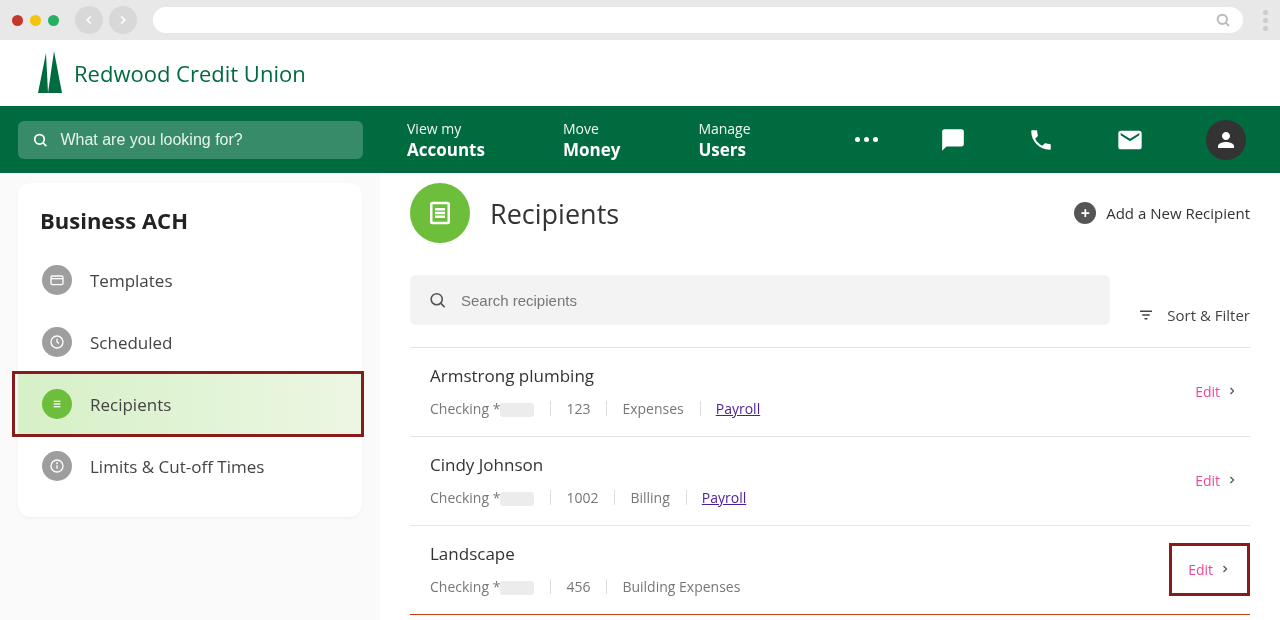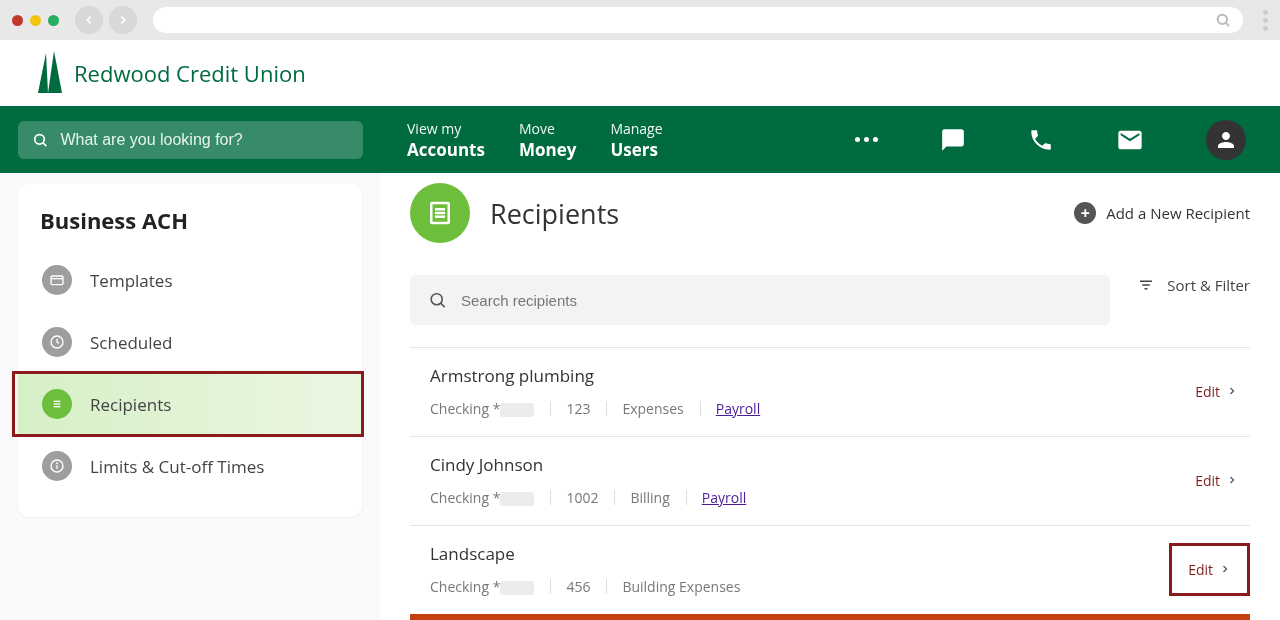--- a/index.html
+++ b/index.html
@@ -21,21 +21,21 @@
 
 .logo-bar { height: 66px; display: flex; align-items: center; padding-left: 36px; background: #fff; }
 .logo-tree { color: #006b3f; }
 .logo-text { color: #006b3f; font-size: 22px; margin-left: 8px; font-weight: 400;}
 
 
 .topnav { height: 67px; background: #006b3f; display: flex; align-items: center; }
 .search-pill { margin-left: 18px; width: 345px; height: 38px; background: rgba(255,255,255,0.22); border-radius: 6px; display: flex; align-items: center; padding: 0 14px; color: #fff; gap: 12px;}
 .search-pill input { background: transparent; border: none; outline: none; color: #fff; font-size: 16px; width: 100%; }
 .search-pill input::placeholder { color: #e6f3ec; }
-.nav-items { display: flex; gap: 34px; margin-left: 44px; color: #fff; }
+.nav-items { display: flex; gap: 78px; margin-left: 44px; color: #fff; }
 .nav-item .nav-top { font-size: 14px; opacity: 0.95; font-weight: 400;}
 .nav-item .nav-bottom { font-size: 17px; font-weight: 700; }
 .nav-icons { margin-left: auto; display: flex; align-items: center; gap: 62px; padding-right: 34px; color: #fff;}
 .more-dots { display: flex; gap: 4px; }
 .more-dots span { width: 5px; height: 5px; border-radius: 50%; background: #fff; }
 .avatar { width: 40px; height: 40px; border-radius: 50%; background: #333; display:flex; align-items:center; justify-content:center; color:#fff;}
 
 
 .main { display: flex; height: 529px; background: #fafafa; }
 .sidebar { width: 380px; padding: 10px 18px; }
@@ -48,37 +48,37 @@
 .highlight-red { position: relative; }
 .highlight-red::after { content:''; position:absolute; inset: -2px -2px -2px -6px; border: 3px solid #8b1a1a; pointer-events:none;}
 
 .content { flex: 1; padding: 10px 30px 0 30px; background:#fff; }
 .page-header { display: flex; align-items: center; height: 60px; }
 .page-icon { width: 60px; height: 60px; border-radius: 50%; background: #6dbf3b; display:flex; align-items:center; justify-content:center; color:#fff; margin-right: 20px;}
 .page-title { font-size: 27px; color: #333; font-weight: 400;}
 .add-btn { margin-left: auto; display: flex; align-items: center; gap: 10px; color: #333; font-size: 15px; cursor:pointer;}
 .add-circle { width: 22px; height: 22px; border-radius:50%; background:#555; color:#fff; display:flex; align-items:center; justify-content:center; font-size:16px; font-weight:700;}
 
-.toolbar { display:flex; align-items:flex-start; margin-top: 32px; gap: 26px;}
+.toolbar { display:flex; align-items:flex-end; margin-top: 32px; gap: 26px;}
 .search-recipients { flex: 0 0 700px; height: 50px; background: #f3f3f3; border-radius: 6px; display:flex; align-items:center; padding:0 18px; gap: 14px; color:#666;}
 .search-recipients input { border:none; background:transparent; outline:none; font-size:15px; width:100%; color:#444;}
 .search-recipients input::placeholder { color:#777; }
 .sort-filter { display:flex; align-items:center; gap:12px; color:#444; font-size:15px; margin-left:auto; cursor:pointer;}
 
 .list { margin-top: 22px; }
 .row { border-top: 1px solid #e5e5e5; padding: 16px 0 18px 20px; display:flex; align-items:center;}
 .row-info { flex:1;}
 .row-name { font-size: 17px; color:#333; }
 .row-meta { display:flex; align-items:center; gap: 0; margin-top: 12px; font-size:14px; color:#777;}
 .row-meta .seg { padding: 0 16px; position:relative;}
 .row-meta .seg:first-child { padding-left:0;}
 .row-meta .seg+.seg::before { content:''; position:absolute; left:0; top:2px; bottom:2px; width:1px; background:#ddd;}
 .row-meta .masked { background:#ececec; border-radius:3px; display:inline-block; width:34px; height:14px; vertical-align:middle;}
 .row-meta .link { color:#4c1d95; text-decoration: underline;}
-.edit-btn { display:flex; align-items:center; gap:6px; color:#7f1d1d; font-size:14px; padding:10px 12px; cursor:pointer;}
+.edit-btn { display:flex; align-items:center; gap:6px; color:#ec4899; font-size:14px; padding:10px 12px; cursor:pointer;}
 .edit-highlight { border: 3px solid #8b1a1a; padding: 14px 16px;}
 
 svg { display:block; }
 </style>
 </head>
 <body>
 
 <div class="browser-chrome">
   <div class="traffic-lights">
     <div class="traffic-light tl-red"></div>
@@ -275,21 +275,21 @@
           </div>
         </div>
         <div class="edit-btn">
           <span>Edit</span>
           <svg width="12" height="12" viewBox="0 0 24 24" fill="none" stroke="#555" stroke-width="2.5">
               <polyline points="9 18 15 12 9 6"></polyline>
             </svg>
         </div>
       </div>
 
-      <div class="row" style="border-bottom:7px solid #c2410c;">
+      <div class="row" style="border-bottom:1px solid #c2410c;">
         <div class="row-info">
           <div class="row-name">Landscape</div>
           <div class="row-meta">
             <span class="seg"><span>Checking *</span><span class="masked"></span></span>
             <span class="seg">456</span>
             <span class="seg">Building Expenses</span>
           </div>
         </div>
         <div class="edit-btn edit-highlight">
           <span>Edit</span>

